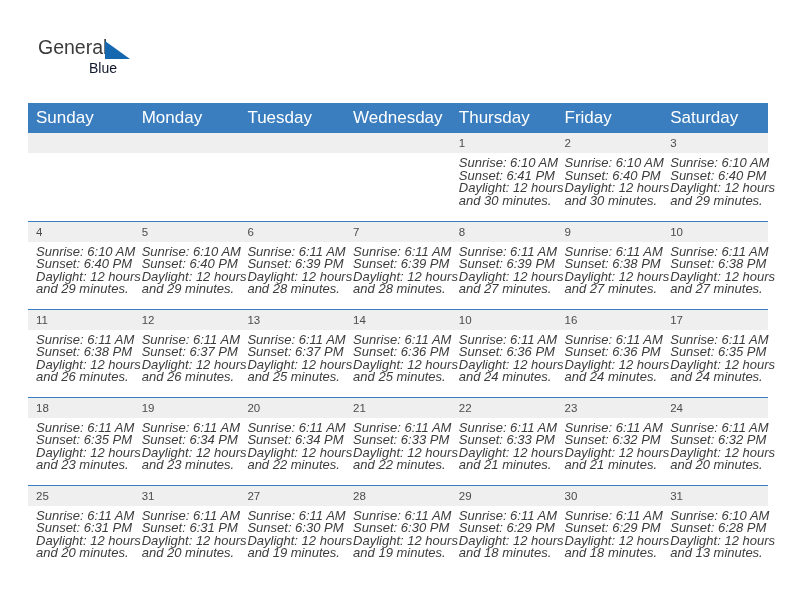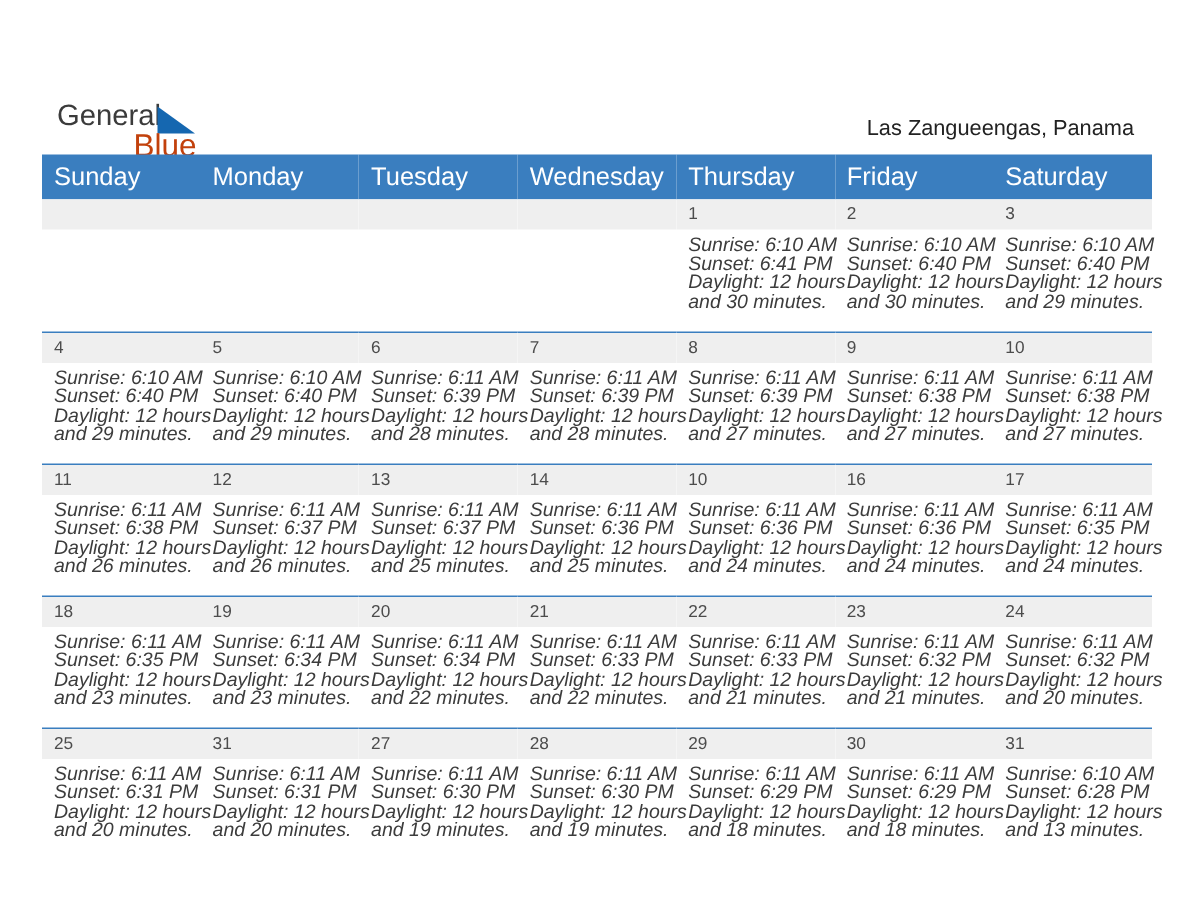--- a/index.html
+++ b/index.html
@@ -26,21 +26,20 @@
     left: 0; top: 0;
     width: 792px;
     height: 103px;
   }
   .logo {
     position: absolute;
     left: 38px;
     top: 36px;
     width: 120px;
     height: 50px;
-    margin-top: 30px;
   }
   .logo-general {
     position: absolute;
     left: 0; top: 0;
     font-size: 19.5px;
     color: #3b3b3b;
     letter-spacing: 0px;
     line-height: 22px;
     white-space: nowrap;
   }
@@ -49,22 +48,22 @@
     left: 67px;
     top: 5px;
     width: 0; height: 0;
     border-left: 25px solid #1567b0;
     border-top: 18px solid transparent;
   }
   .logo-blue {
     position: absolute;
     left: 51px;
     top: 20px;
-    font-size: 21px;
-    color: #c2410c;
+    font-size: 14px;
+    color: #0f172a;
     line-height: 24px;
     white-space: nowrap;
   }
 
   .title {
     position: absolute;
     right: 36px;
     top: 28px;
     font-size: 29px;
     color: #222222;
@@ -138,21 +137,20 @@
 <div id="page">
 
   <div class="top">
 
     <div class="logo">
       <span class="logo-general">General</span>
       <span class="logo-tri"></span>
       <span class="logo-blue">Blue</span>
     </div>
 
-    <div class="subtitle">Las Zangueengas, Panama</div>
 
   </div>
 
   <div class="cal">
     <table class="grid">
       <thead>
         <tr>
           <th>Sunday</th>
           <th>Monday</th>
           <th>Tuesday</th>

